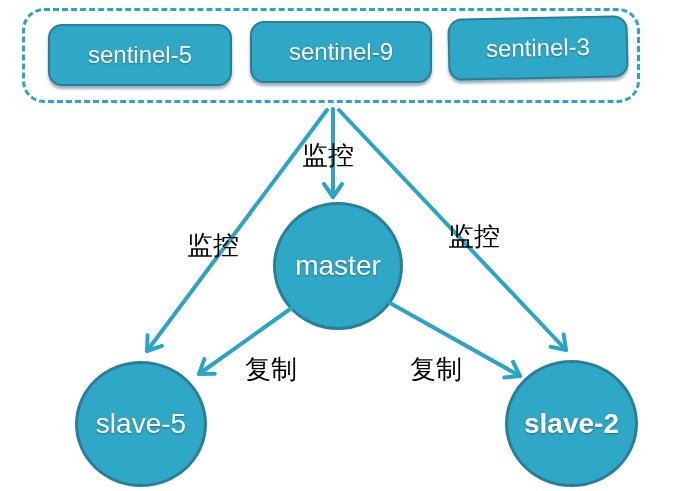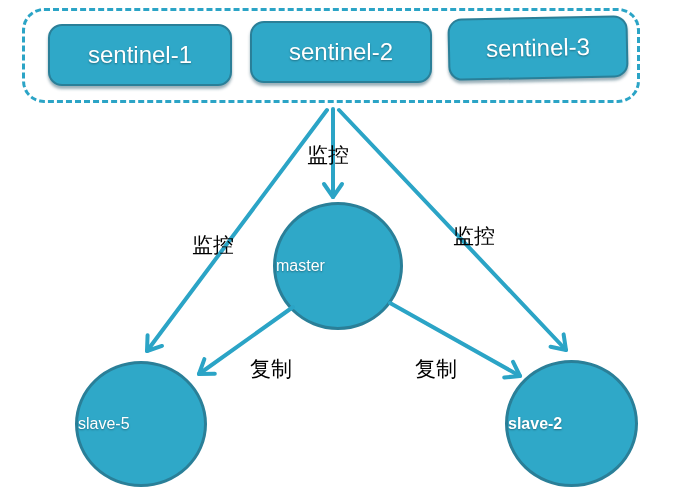--- a/index.html
+++ b/index.html
@@ -49,23 +49,23 @@
   #sentinel-2 { left: 250px; top: 21px; width: 182px; }
   #sentinel-3 { left: 448px; top: 17px; width: 180px; transform: rotate(-1.2deg); }
   
   .circle-node {
     position: absolute;
     background: var(--node-fill);
     border: 3px solid var(--node-border);
     border-radius: 50%;
     display: flex;
     align-items: center;
-    justify-content: flex-start;
+    justify-content: center;
     color: var(--node-text);
-    font-size: 16px;
+    font-size: 28px;
     text-shadow: 0 1px 2px rgba(0,0,0,0.35);
     z-index: 2;
   }
   #master-node  { left: 273px; top: 202px; width: 130px; height: 128px; }
   #slave1-node  { left: 75px;  top: 361px; width: 132px; height: 126px; }
   #slave2-node  { left: 505px; top: 360px; width: 133px; height: 127px; font-weight: bold; }
   
   #edges {
     position: absolute;
     left: 0; top: 0;
@@ -85,42 +85,42 @@
     fill: none;
     stroke-linecap: round;
     stroke-linejoin: round;
   }
   
   .edge-label {
     position: absolute;
     transform: translate(-50%, -50%);
     color: var(--edge-label-text);
     font-family: "DejaVu Serif", "Liberation Serif", serif;
-    font-size: 21px;
+    font-size: 26px;
     white-space: nowrap;
     z-index: 4;
   }
   #label-monitor-mid    { left: 328px; top: 155px; }
   #label-monitor-left   { left: 213px; top: 245px; }
   #label-monitor-right  { left: 474px; top: 236px; }
   #label-replicate-left { left: 271px; top: 369px; }
   #label-replicate-right{ left: 436px; top: 369px; }
 </style>
 </head>
 <body>
 
 <div id="canvas">
 
   <div class="sentinel-group"></div>
 
   <div class="sentinel-box" id="sentinel-1">
-    <span>sentinel-1</span>
+    <span>sentinel-5</span>
   </div>
   <div class="sentinel-box" id="sentinel-2">
-    <span>sentinel-2</span>
+    <span>sentinel-9</span>
   </div>
   <div class="sentinel-box" id="sentinel-3">
     <span>sentinel-3</span>
   </div>
 
   <div class="circle-node" id="master-node">
     <span>master</span>
   </div>
   <div class="circle-node" id="slave1-node">
     <span>slave-5</span>

